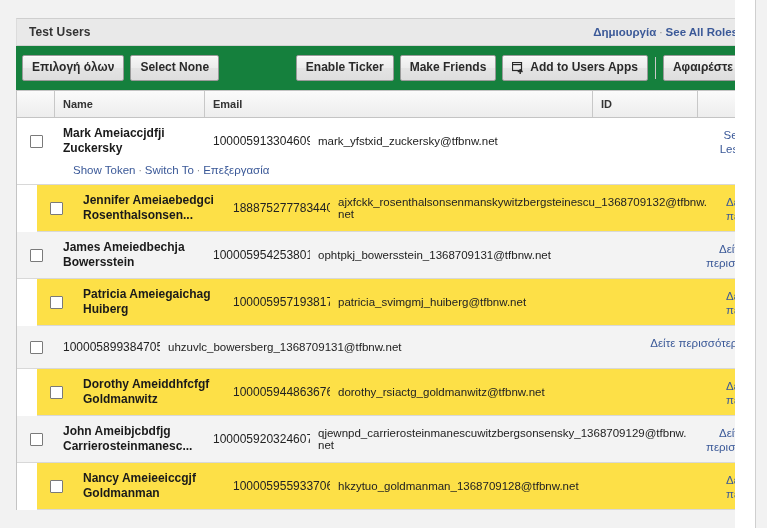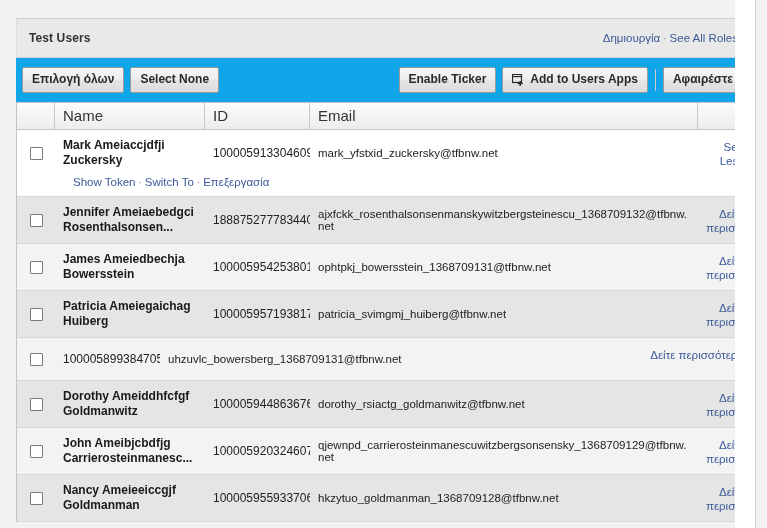--- a/index.html
+++ b/index.html
@@ -49,21 +49,21 @@
     z-index: 2;
   }
 
   
   .panel-header {
     background: #e9e9e9;
     border-top: 1px solid #cfcfcf;
     border-left: 1px solid #dcdcdc;
     border-right: 1px solid #dcdcdc;
     border-bottom: 1px solid #d2d2d2;
-    height: 40px;
+    height: 28px;
     display: flex;
     align-items: center;
     padding: 0 12px;
     box-sizing: border-box;
   }
   .panel-title {
     font-size: 12px;
     font-weight: bold;
     color: #333333;
     letter-spacing: 0.1px;
@@ -71,30 +71,31 @@
   .header-links {
     margin-left: auto;
     font-size: 11.5px;
     color: #3b5998;
     white-space: nowrap;
   }
   .header-links a {
     color: #3b5998;
     text-decoration: none;
     cursor: pointer;
+    font-weight: bold;
   }
   .dot-sep { color: #8a8a8a; padding: 0 3px; font-size: 10px; }
 
   
   .toolbar {
     height: 44px;
     display: flex;
     padding: 0 6px;
     box-sizing: border-box;
-    background: #0ea5e9;
+    background: #15803d;
     gap: 31px;
   }
   .btn {
     display: inline-flex;
     align-items: center;
     gap: 5px;
     background: linear-gradient(to bottom, #f7f7f7 0%, #ececec 50%, #e4e4e4 51%, #dedede 100%);
     border: 1px solid #9a9a9a;
     border-radius: 2px;
     font-family: "Liberation Sans", sans-serif;
@@ -134,22 +135,22 @@
     box-sizing: border-box;
   }
   .thead {
     display: flex;
     background: linear-gradient(to bottom, #fbfbfb 0%, #ededed 100%);
     border-bottom: 1px solid #c4c4c4;
     height: 26px;
     align-items: center;
   }
   .th {
-    font-size: 15px;
-    font-weight: normal;
+    font-size: 11px;
+    font-weight: bold;
     color: #333333;
     padding: 0 8px;
     box-sizing: border-box;
     height: 26px;
     line-height: 26px;
     border-right: 1px solid #c8c8c8;
     overflow: hidden;
   }
   .col-check  { width: 38px;  flex: 0 0 38px; }
   .col-name   { width: 150px; flex: 0 0 150px; }
@@ -158,21 +159,21 @@
   .col-action { width: 52px;  flex: 1 1 auto; border-right: none; }
 
   .row {
     display: flex;
     align-items: stretch;
     border-bottom: 1px solid #d8d8d8;
     min-height: 42px;
     position: relative;
   }
   .row.odd  { background: #f3f3f3; }
-  .row.even { background: #e5e5e5; }
+  .row.even { background: #fde047; margin-left: 20px; }
 
   .cell {
     box-sizing: border-box;
     padding: 8px 8px 8px 8px;
     font-size: 12px;
     color: #1c1c1c;
     display: flex;
     align-items: center;
     overflow: hidden;
   }
@@ -262,20 +263,23 @@
         </button>
         <button class="btn">
           <span>Select None</span>
         </button>
       </div>
       <div class="toolbar-right">
         <button class="btn">
           <span>Enable Ticker</span>
         </button>
         <button class="btn">
+          <span>Make Friends</span>
+        </button>
+        <button class="btn">
           <span class="apps-icon">
             <svg width="13" height="12" viewBox="0 0 13 12" xmlns="http://www.w3.org/2000/svg">
               <rect x="0.5" y="0.5" width="9" height="8" fill="none" stroke="#2a2a2a" stroke-width="1.2"></rect>
               <line x1="0.5" y1="2.6" x2="9.5" y2="2.6" stroke="#2a2a2a" stroke-width="1.2"></line>
               <line x1="8.2" y1="7" x2="8.2" y2="12" stroke="#2a2a2a" stroke-width="1.4"></line>
               <line x1="5.7" y1="9.5" x2="10.7" y2="9.5" stroke="#2a2a2a" stroke-width="1.4"></line>
             </svg>
           </span>
           <span>Add to Users Apps</span>
         </button>
@@ -284,22 +288,22 @@
           <span>Αφαιρέστε</span>
         </button>
       </div>
     </div>
 
     <div class="tbl">
 
       <div class="thead">
         <div class="th col-check"></div>
         <div class="th col-name">Name</div>
+        <div class="th col-email">Email</div>
         <div class="th col-id">ID</div>
-        <div class="th col-email">Email</div>
         <div class="th col-action"></div>
       </div>
 
       <div class="row-expanded-wrap">
         <div class="expanded-top">
           <div class="cell c-check col-check">
             <input class="cb" type="checkbox" style="">
           </div>
           <div class="cell c-name col-name">Mark Ameiaccjdfji Zuckersky</div>
           <div class="cell c-id col-id">100005913304609</div>

